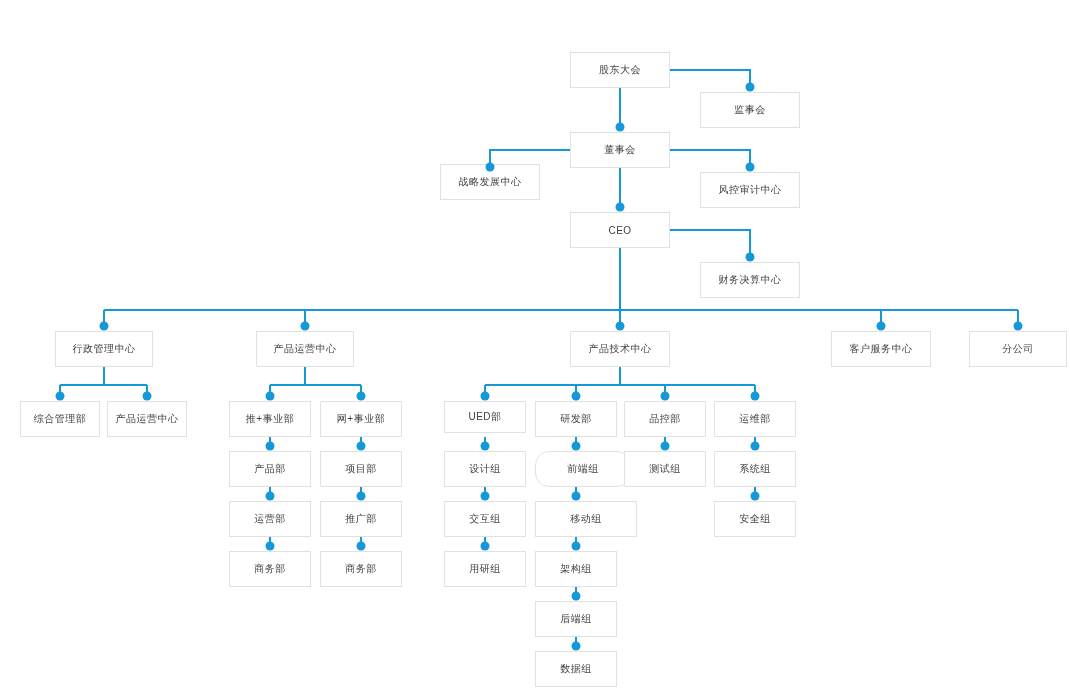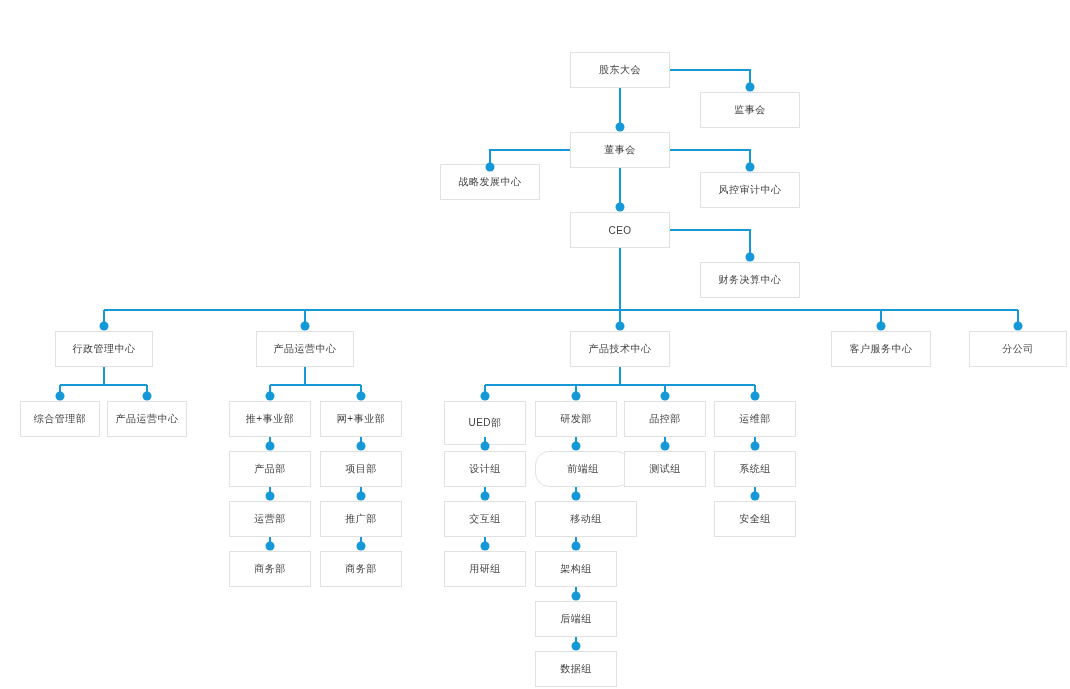--- a/index.html
+++ b/index.html
@@ -100,21 +100,21 @@
       </div>
       <div class="node" style="left: 320px; top: 451px; width: 82px; height: 36px; border-color: rgb(225, 225, 225); background: rgb(255, 255, 255); color: rgb(63, 63, 63);">
         <span>项目部</span>
       </div>
       <div class="node" style="left: 320px; top: 501px; width: 82px; height: 36px; border-color: rgb(225, 225, 225); background: rgb(255, 255, 255); color: rgb(63, 63, 63);">
         <span>推广部</span>
       </div>
       <div class="node" style="left: 320px; top: 551px; width: 82px; height: 36px; border-color: rgb(225, 225, 225); background: rgb(255, 255, 255); color: rgb(63, 63, 63);">
         <span>商务部</span>
       </div>
-      <div class="node" style="left: 444px; top: 401px; width: 82px; height: 44px; border-color: rgb(225, 225, 225); background: rgb(255, 255, 255); color: rgb(63, 63, 63);">
+      <div class="node" style="left: 444px; top: 401px; width: 82px; height: 32px; border-color: rgb(225, 225, 225); background: rgb(255, 255, 255); color: rgb(63, 63, 63);">
         <span>UED部</span>
       </div>
       <div class="node" style="left: 444px; top: 451px; width: 82px; height: 36px; border-color: rgb(225, 225, 225); background: rgb(255, 255, 255); color: rgb(63, 63, 63);">
         <span>设计组</span>
       </div>
       <div class="node" style="left: 444px; top: 501px; width: 82px; height: 36px; border-color: rgb(225, 225, 225); background: rgb(255, 255, 255); color: rgb(63, 63, 63);">
         <span>交互组</span>
       </div>
       <div class="node" style="left: 444px; top: 551px; width: 82px; height: 36px; border-color: rgb(225, 225, 225); background: rgb(255, 255, 255); color: rgb(63, 63, 63);">
         <span>用研组</span>

